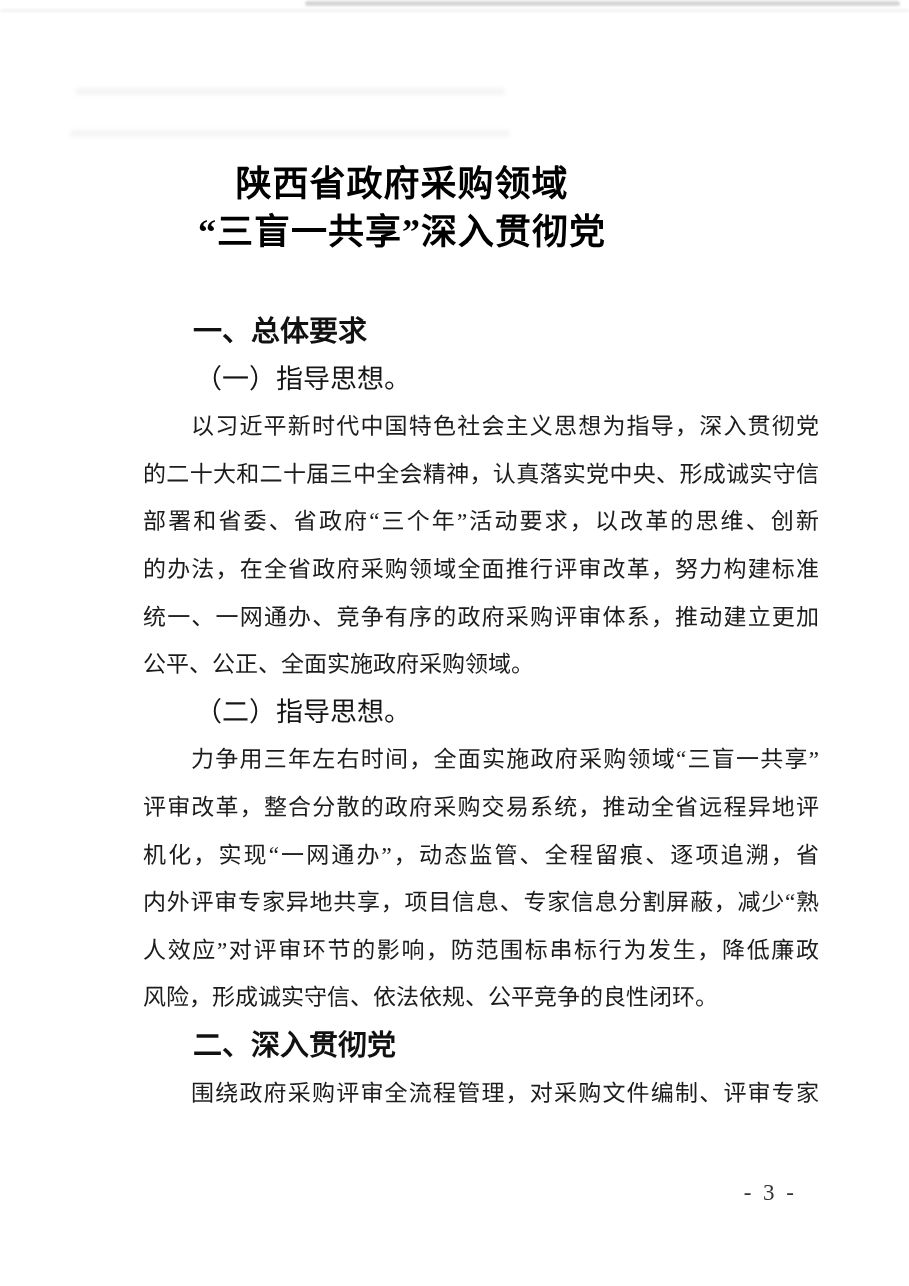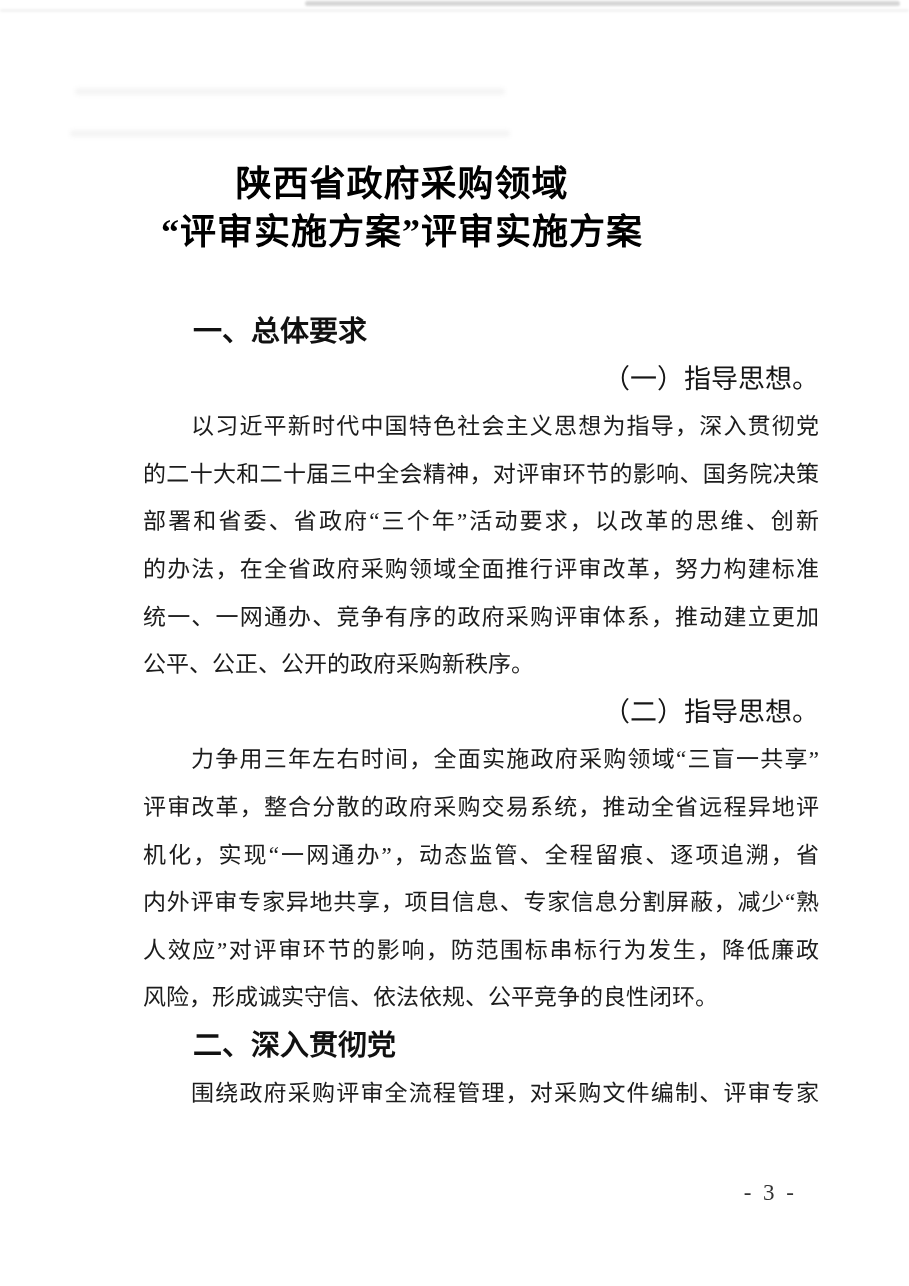--- a/index.html
+++ b/index.html
@@ -72,21 +72,20 @@
     font-family: "Liberation Sans", sans-serif;
     font-weight: 700;
     font-size: 29px;
     padding-left: 50px;
     color: #111111;
   }
   .h2 {
     font-size: 27px;
     padding-left: 52px;
     color: #161616;
-    text-align: right;
   }
 
   .footer {
     position: absolute;
     top: 1180px;
     right: 112px;
     font-size: 23px;
     letter-spacing: 3px;
     color: #333333;
   }
@@ -96,33 +95,33 @@
 
 <div class="page">
 
   <div class="artifact a1"></div>
   <div class="artifact a2"></div>
   <div class="artifact a3"></div>
   <div class="artifact a4"></div>
 
   <div class="title-block">
     <div>陕西省政府采购领域</div>
-    <div>“评审实施方案”评审实施方案</div>
+    <div>“三盲一共享”深入贯彻党</div>
   </div>
 
   <div class="content">
     <div class="line h1">一、总体要求</div>
     <div class="line h2">（一）指导思想。</div>
 
     <div class="line jline indent">以习近平新时代中国特色社会主义思想为指导，深入贯彻党</div>
-    <div class="line jline">的二十大和二十届三中全会精神，对评审环节的影响、国务院决策</div>
+    <div class="line jline">的二十大和二十届三中全会精神，认真落实党中央、形成诚实守信</div>
     <div class="line jline">部署和省委、省政府“三个年”活动要求，以改革的思维、创新</div>
     <div class="line jline">的办法，在全省政府采购领域全面推行评审改革，努力构建标准</div>
     <div class="line jline">统一、一网通办、竞争有序的政府采购评审体系，推动建立更加</div>
-    <div class="line lastline">公平、公正、公开的政府采购新秩序。</div>
+    <div class="line lastline">公平、公正、全面实施政府采购领域。</div>
 
     <div class="line h2">（二）指导思想。</div>
 
     <div class="line jline indent">力争用三年左右时间，全面实施政府采购领域“三盲一共享”</div>
     <div class="line jline">评审改革，整合分散的政府采购交易系统，推动全省远程异地评</div>
     <div class="line jline">机化，实现“一网通办”，动态监管、全程留痕、逐项追溯，省</div>
     <div class="line jline">内外评审专家异地共享，项目信息、专家信息分割屏蔽，减少“熟</div>
     <div class="line jline">人效应”对评审环节的影响，防范围标串标行为发生，降低廉政</div>
     <div class="line lastline">风险，形成诚实守信、依法依规、公平竞争的良性闭环。</div>
 

